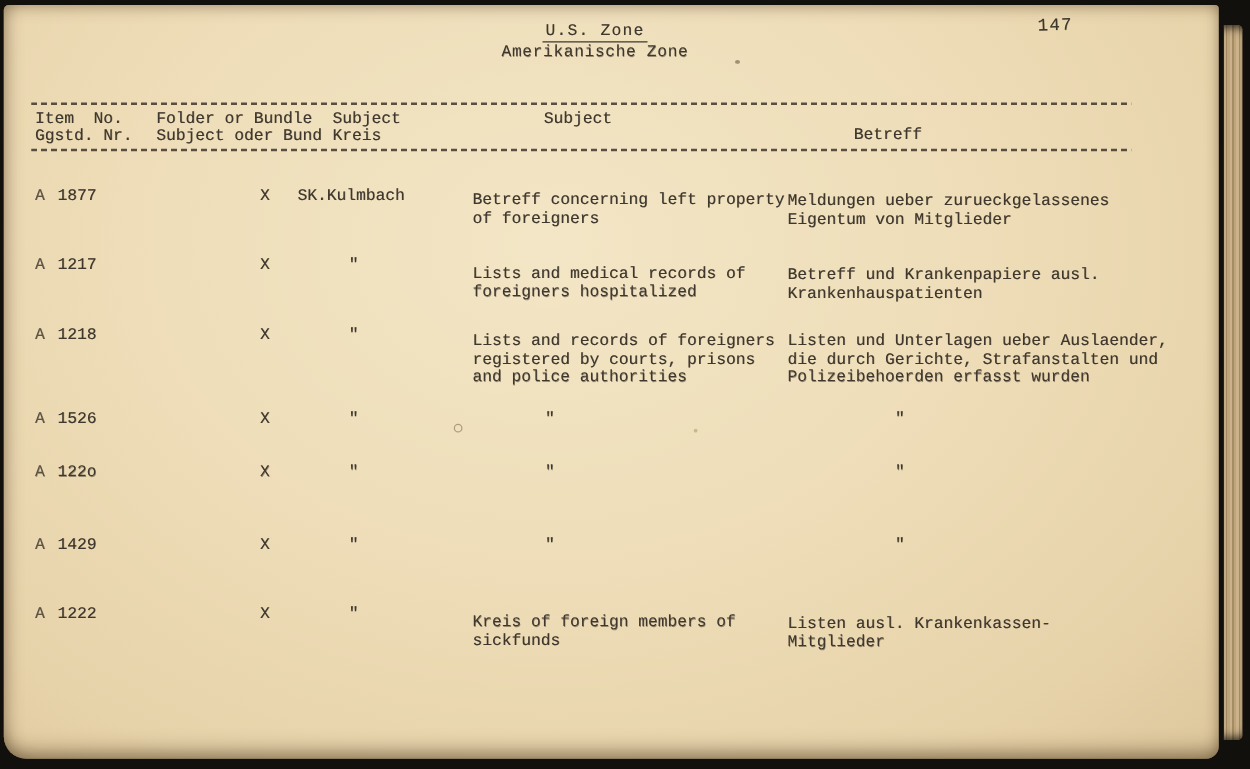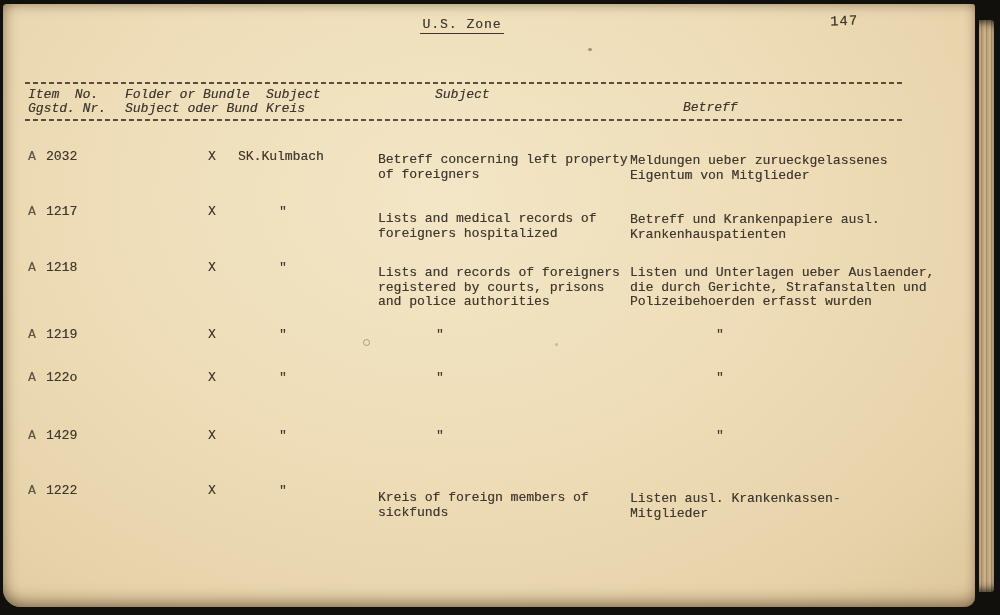--- a/index.html
+++ b/index.html
@@ -24,61 +24,62 @@
     background:
       repeating-linear-gradient(90deg,#cbb28a 0 2px,#a68c63 2px 3px,#bfa57c 3px 5px),
       #bfa57c;
     box-shadow:inset 0 8px 8px -6px rgba(0,0,0,.8), inset 0 -8px 8px -6px rgba(0,0,0,.8);
   }
   .ink{color:#3e372d;text-shadow:.3px .3px .5px rgba(62,54,44,.5);}
   .pagenum{
     position:absolute;left:827px;top:9px;font-size:14px;letter-spacing:1px;
     transform:rotate(-2deg);
   }
-  .title-block{position:absolute;left:334px;top:14px;width:250px;text-align:center;font-size:13px;line-height:14px;}
+  .title-block{position:absolute;left:348px;top:14px;width:250px;text-align:center;font-size:13px;line-height:14px;}
   .title{display:inline-block;border-bottom:1.5px solid #3e372d;padding:0 2px 1px 2px;letter-spacing:1px;}
   .subtitle{margin-top:1px;letter-spacing:.5px;}
   .rule{
     position:absolute;left:22px;width:880px;height:2px;
     background:repeating-linear-gradient(90deg, rgba(62,54,44,.85) 0 5px, transparent 5px 8px);
   }
-  .hdr{position:absolute;font-size:13px;line-height:14px;white-space:pre;font-style:italic;}
+  .hdr{position:absolute;font-size:13px;line-height:14px;white-space:pre;}
   .row{position:absolute;left:0;width:100%;height:0;font-size:13px;line-height:14.5px;}
   .c{position:absolute;top:0;white-space:pre-line;}
   .fade{opacity:.82;}
   .speck{position:absolute;border-radius:50%;background:rgba(92,76,54,.55);}
 </style>
 </head>
 <body>
 
 <div class="page-stack"></div>
 
 <div class="page ink">
 
   <div class="pagenum">147</div>
 
   <div class="title-block">
     <div><span class="title">U.S. Zone</span></div>
+    <div class="subtitle">Amerikanische Zone</div>
   </div>
 
   <div class="rule" style="top:78px"></div>
   <div class="rule" style="top:115px"></div>
 
   <div class="hdr" style="left:25px;top:84px">Item  No.</div>
   <div class="hdr" style="left:25px;top:98px">Ggstd. Nr.</div>
   <div class="hdr" style="left:122px;top:84px">Folder or Bundle</div>
   <div class="hdr" style="left:122px;top:98px">Subject oder Bund</div>
   <div class="hdr" style="left:263px;top:84px">Subject</div>
   <div class="hdr" style="left:263px;top:98px">Kreis</div>
   <div class="hdr" style="left:432px;top:84px">Subject</div>
   <div class="hdr" style="left:680px;top:97px">Betreff</div>
 
   <div class="row" style="top:146px">
     <span class="c fade" style="left:25px">A</span>
-    <span class="c" style="left:43px">2032</span>
+    <span class="c" style="left:43px">1877</span>
     <span class="c" style="left:205px">X</span>
     <span class="c" style="left:235px">SK.Kulmbach</span>
     <span class="c" style="left:375px;top:3px">Betreff concerning left property
 of foreigners</span>
     <span class="c" style="left:627px;top:4px">Meldungen ueber zurueckgelassenes
 Eigentum von Mitglieder</span>
   </div>
 
   <div class="row" style="top:201px">
     <span class="c fade" style="left:25px">A</span>
@@ -99,21 +100,21 @@
     <span class="c" style="left:375px;top:5px">Lists and records of foreigners
 registered by courts, prisons
 and police authorities</span>
     <span class="c" style="left:627px;top:5px">Listen und Unterlagen ueber Auslaender,
 die durch Gerichte, Strafanstalten und
 Polizeibehoerden erfasst wurden</span>
   </div>
 
   <div class="row" style="top:324px">
     <span class="c fade" style="left:25px">A</span>
-    <span class="c" style="left:43px">1219</span>
+    <span class="c" style="left:43px">1526</span>
     <span class="c" style="left:205px">X</span>
     <span class="c" style="left:276px">"</span>
     <span class="c" style="left:433px">"</span>
     <span class="c" style="left:713px">"</span>
   </div>
 
   <div class="row" style="top:367px">
     <span class="c fade" style="left:25px">A</span>
     <span class="c" style="left:43px">122o</span>
     <span class="c" style="left:205px">X</span>

